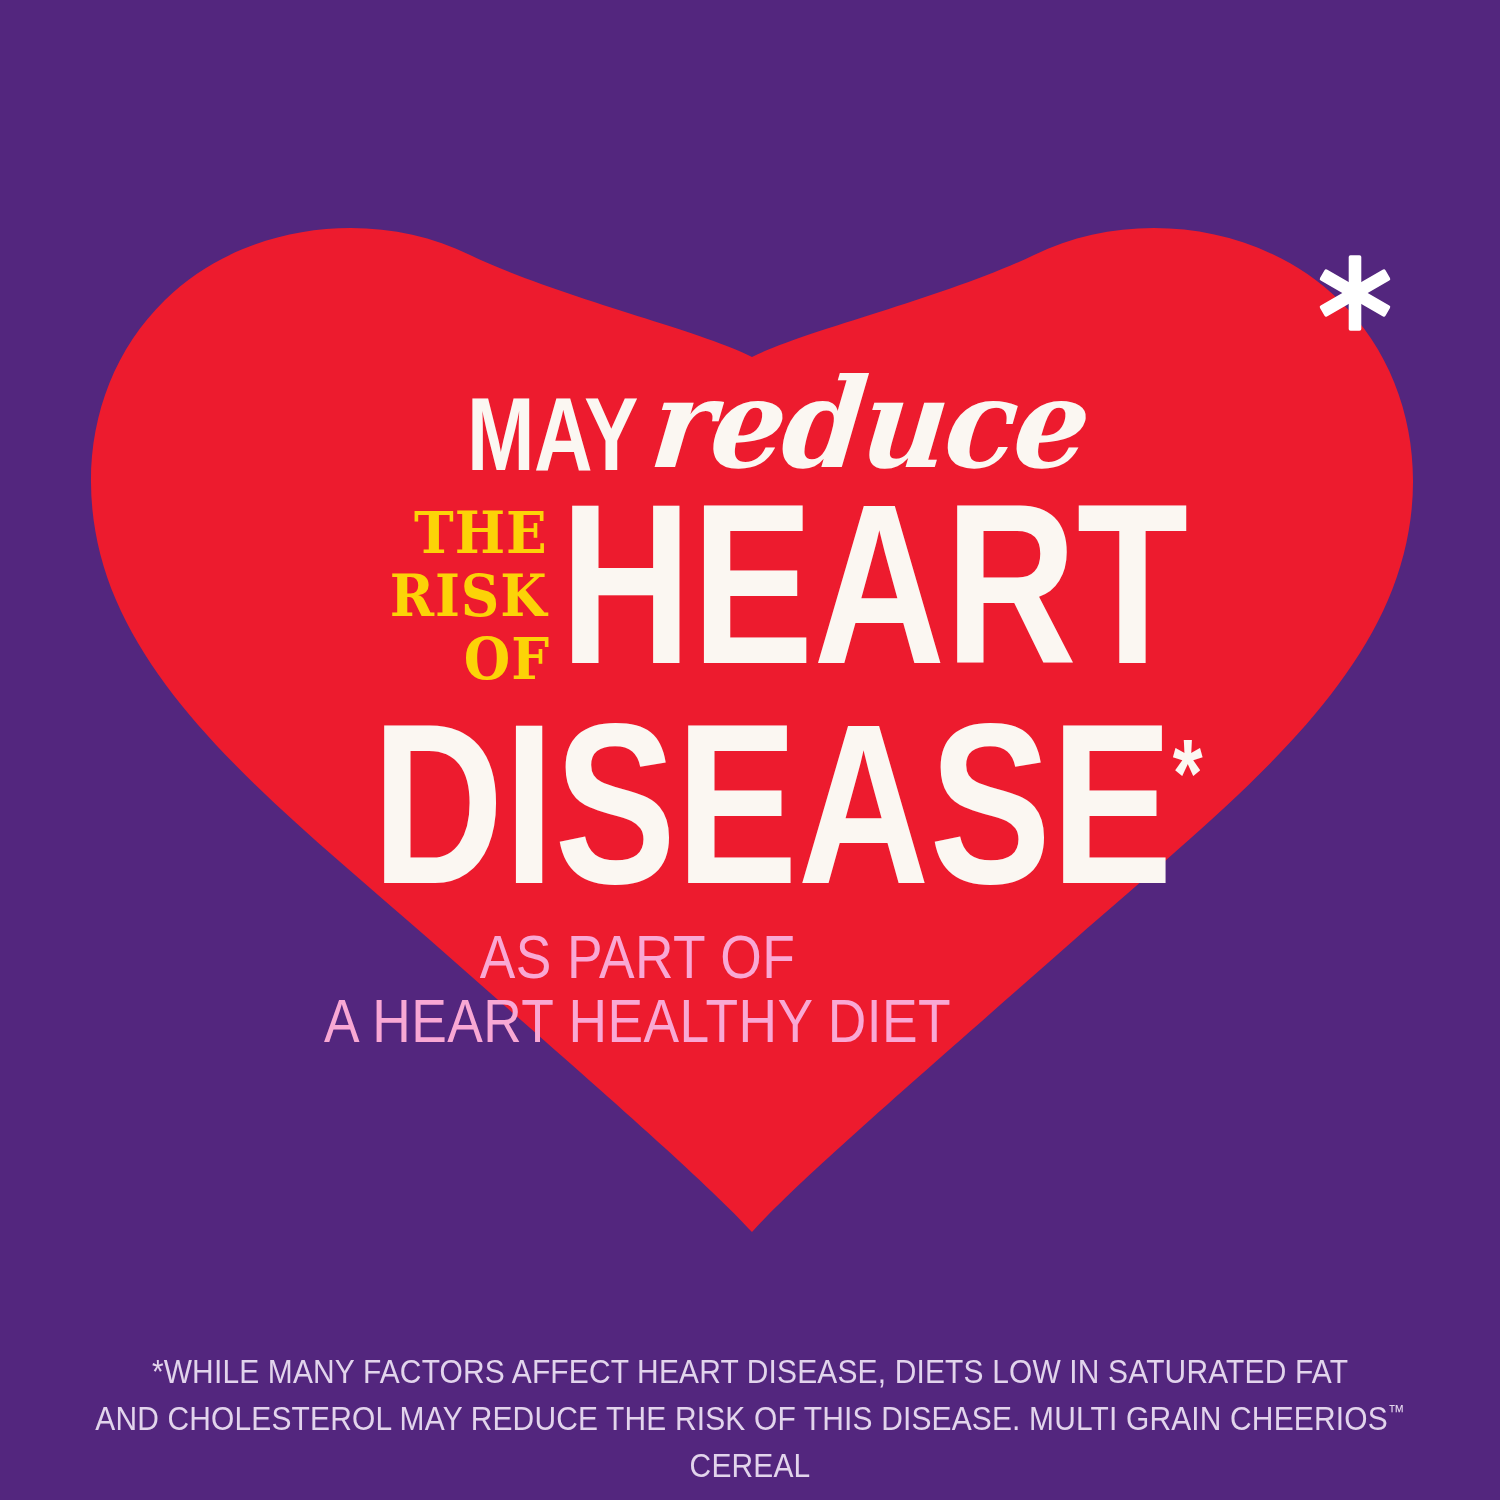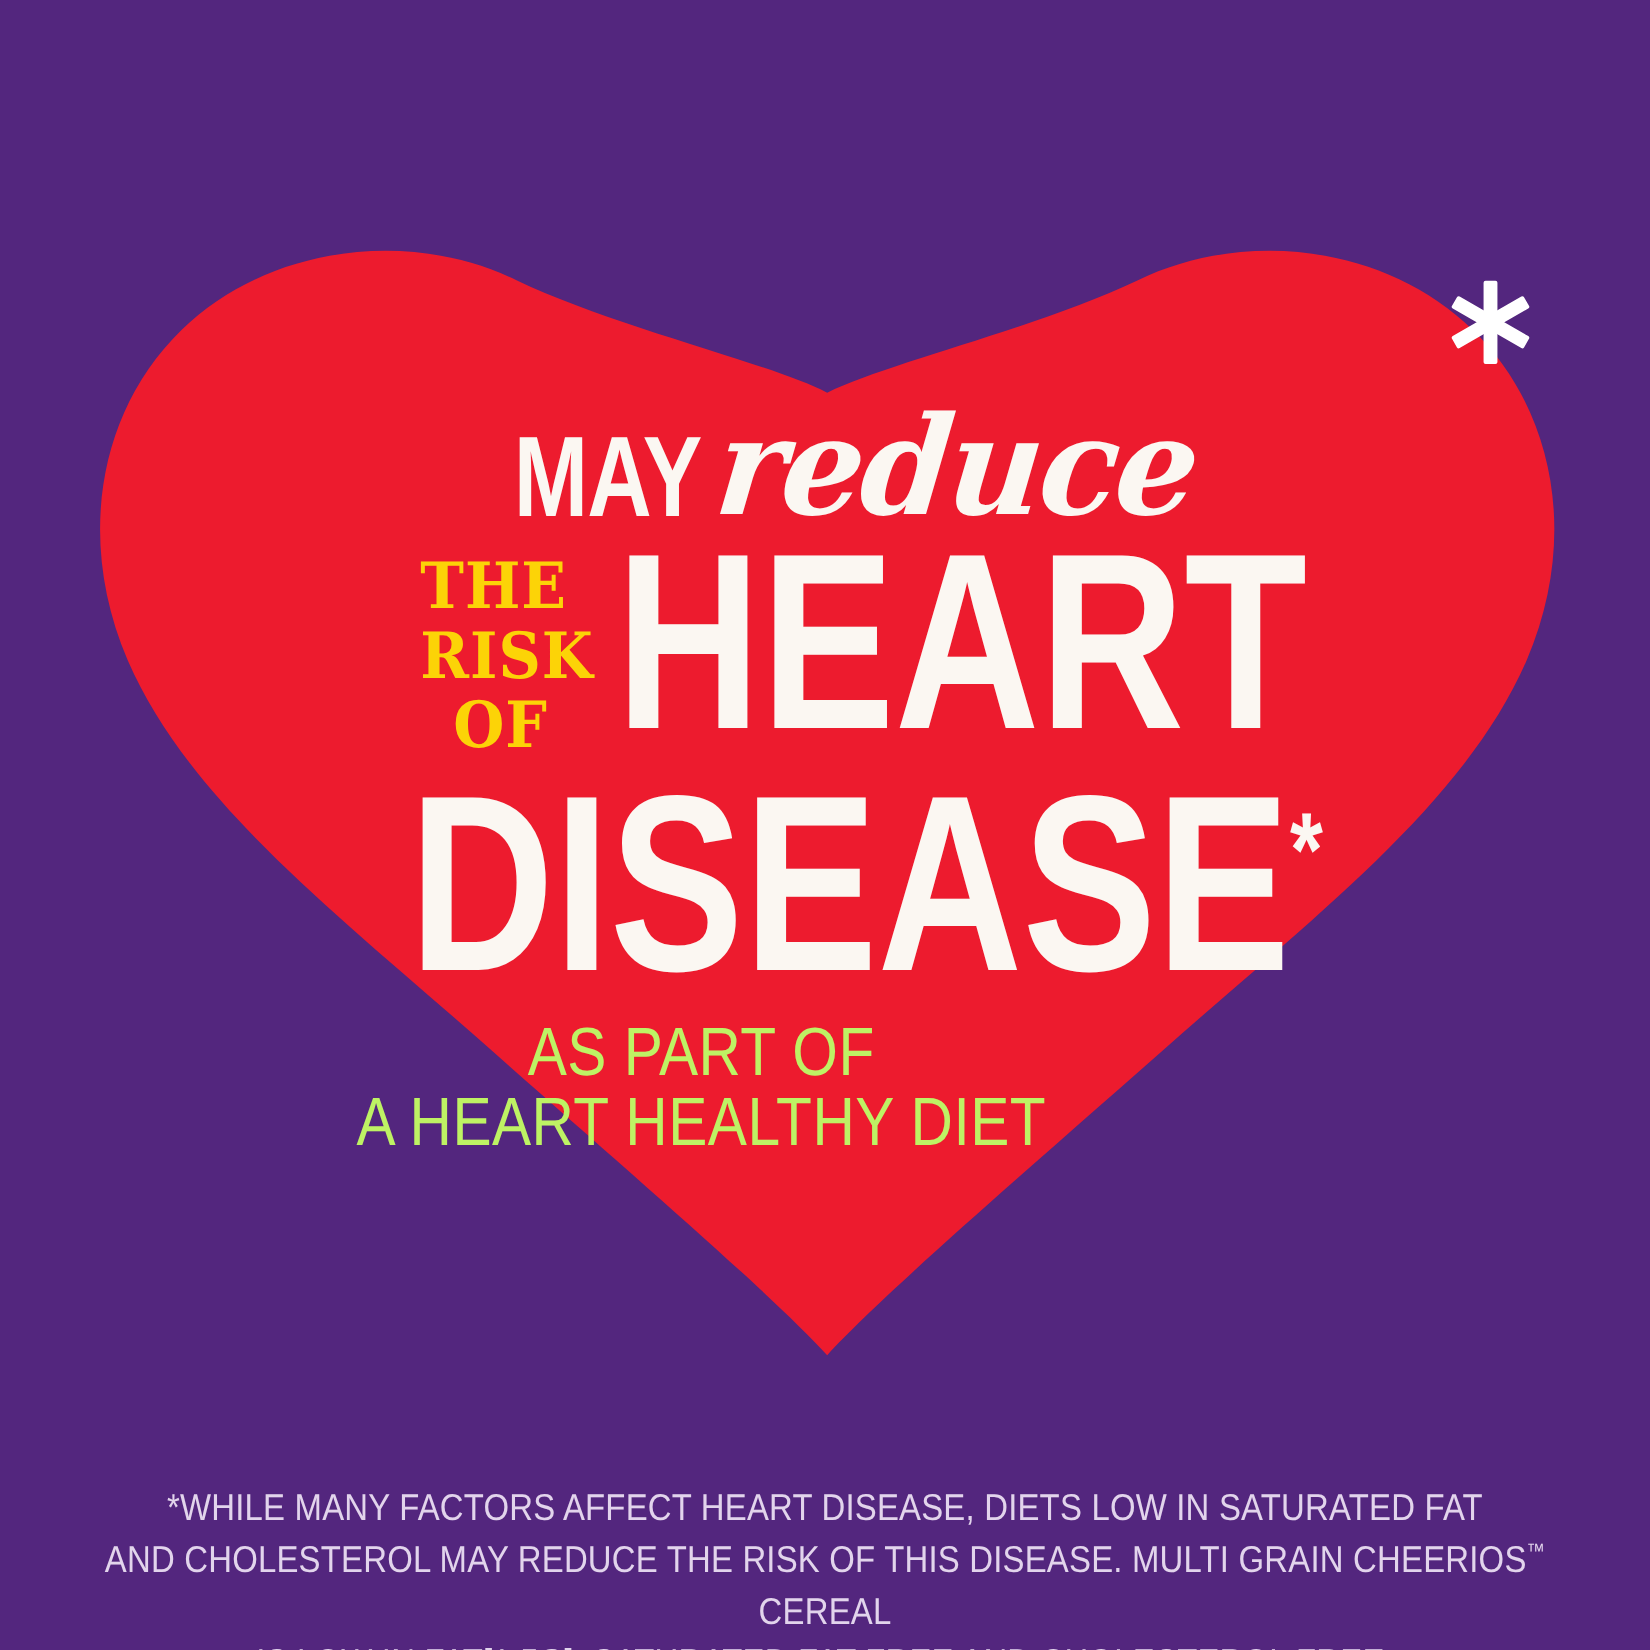--- a/index.html
+++ b/index.html
@@ -85,21 +85,21 @@
     letter-spacing: -3px;
     margin-left: 14px;
   }
 
   
   .risk-stack {
     position: absolute;
     left: 382px;
     top: 505px;
     width: 180px;
-    text-align: left;
+    text-align: right;
     color: #FCD307;
     font-family: "DejaVu Serif", serif;
     font-weight: 700;
     line-height: 0.98;
   }
   .risk-the {
     font-size: 58px;
     letter-spacing: 1px;
     display: block;
     transform: scaleX(0.92);
@@ -159,21 +159,21 @@
     line-height: 1;
   }
 
   
   .sub-lines {
     position: absolute;
     left: 0;
     top: 925px;
     width: 1275px;
     text-align: center;
-    color: #bef264;
+    color: #f9a8d4;
     font-family: "Liberation Sans Narrow", "Liberation Sans", sans-serif;
     font-weight: 400;
     font-size: 62px;
     line-height: 1.04;
     letter-spacing: 0.5px;
   }
   .sub-lines div {
     transform: scaleX(0.86);
   }
 

